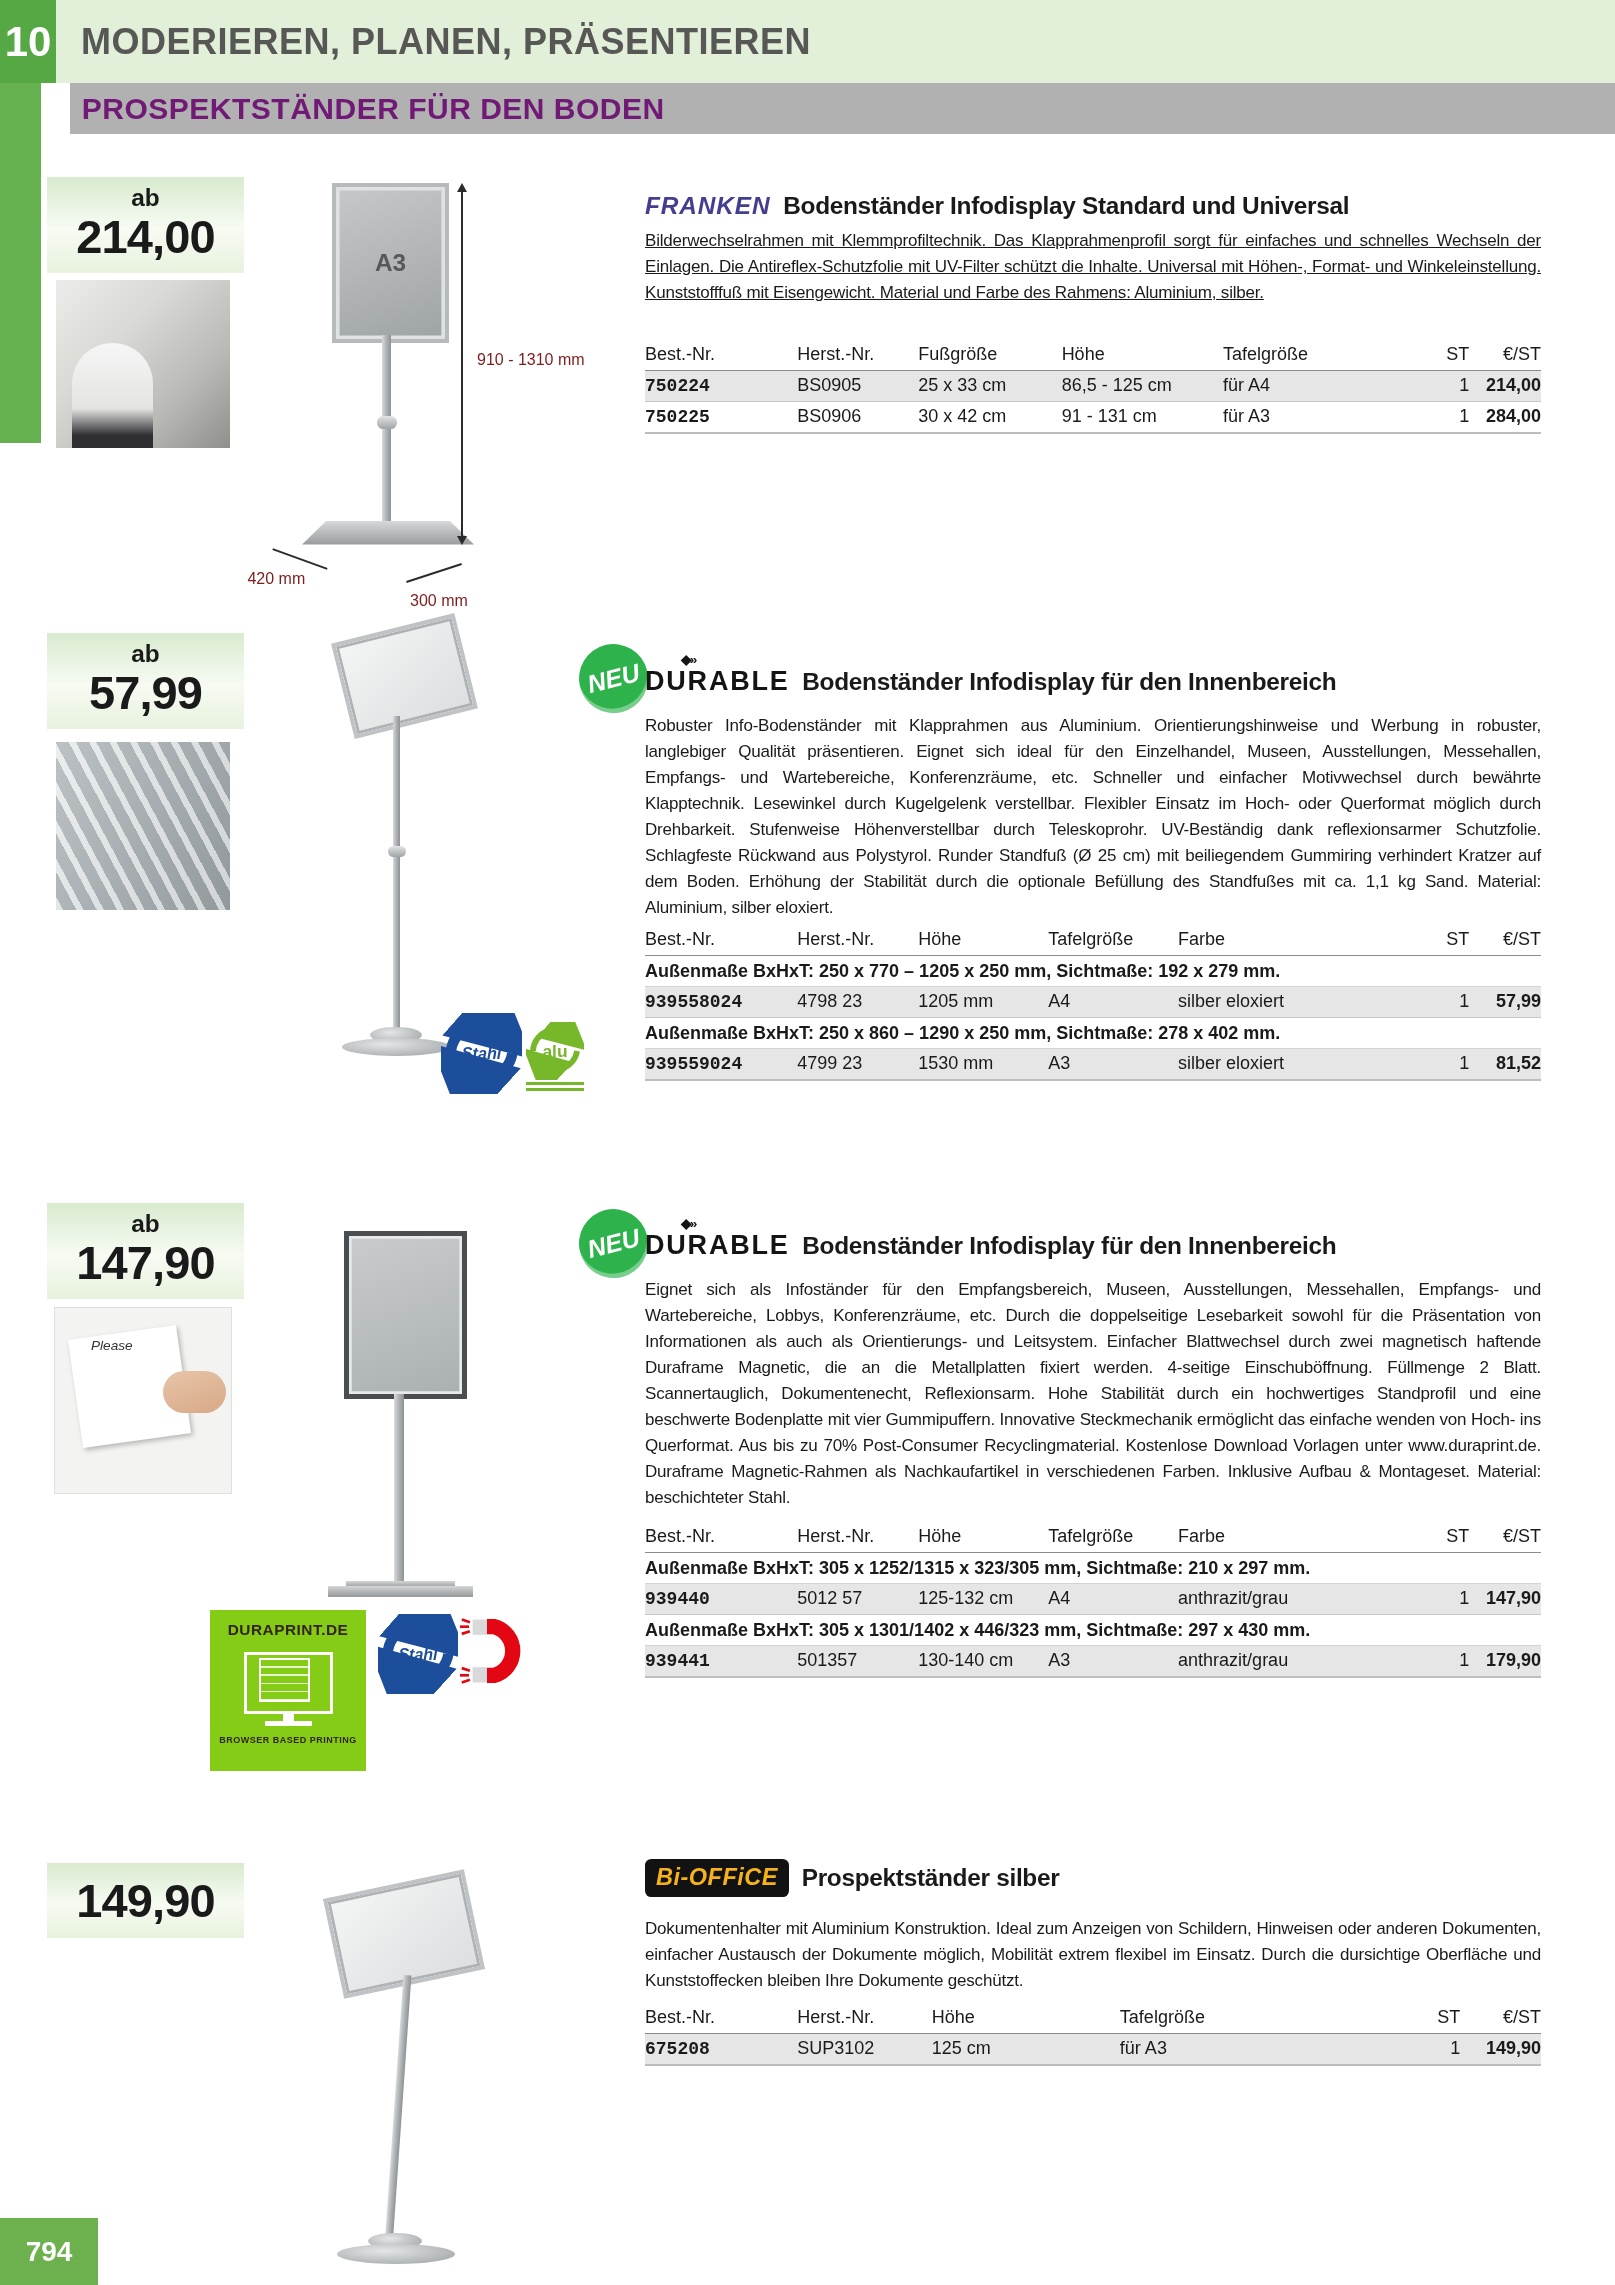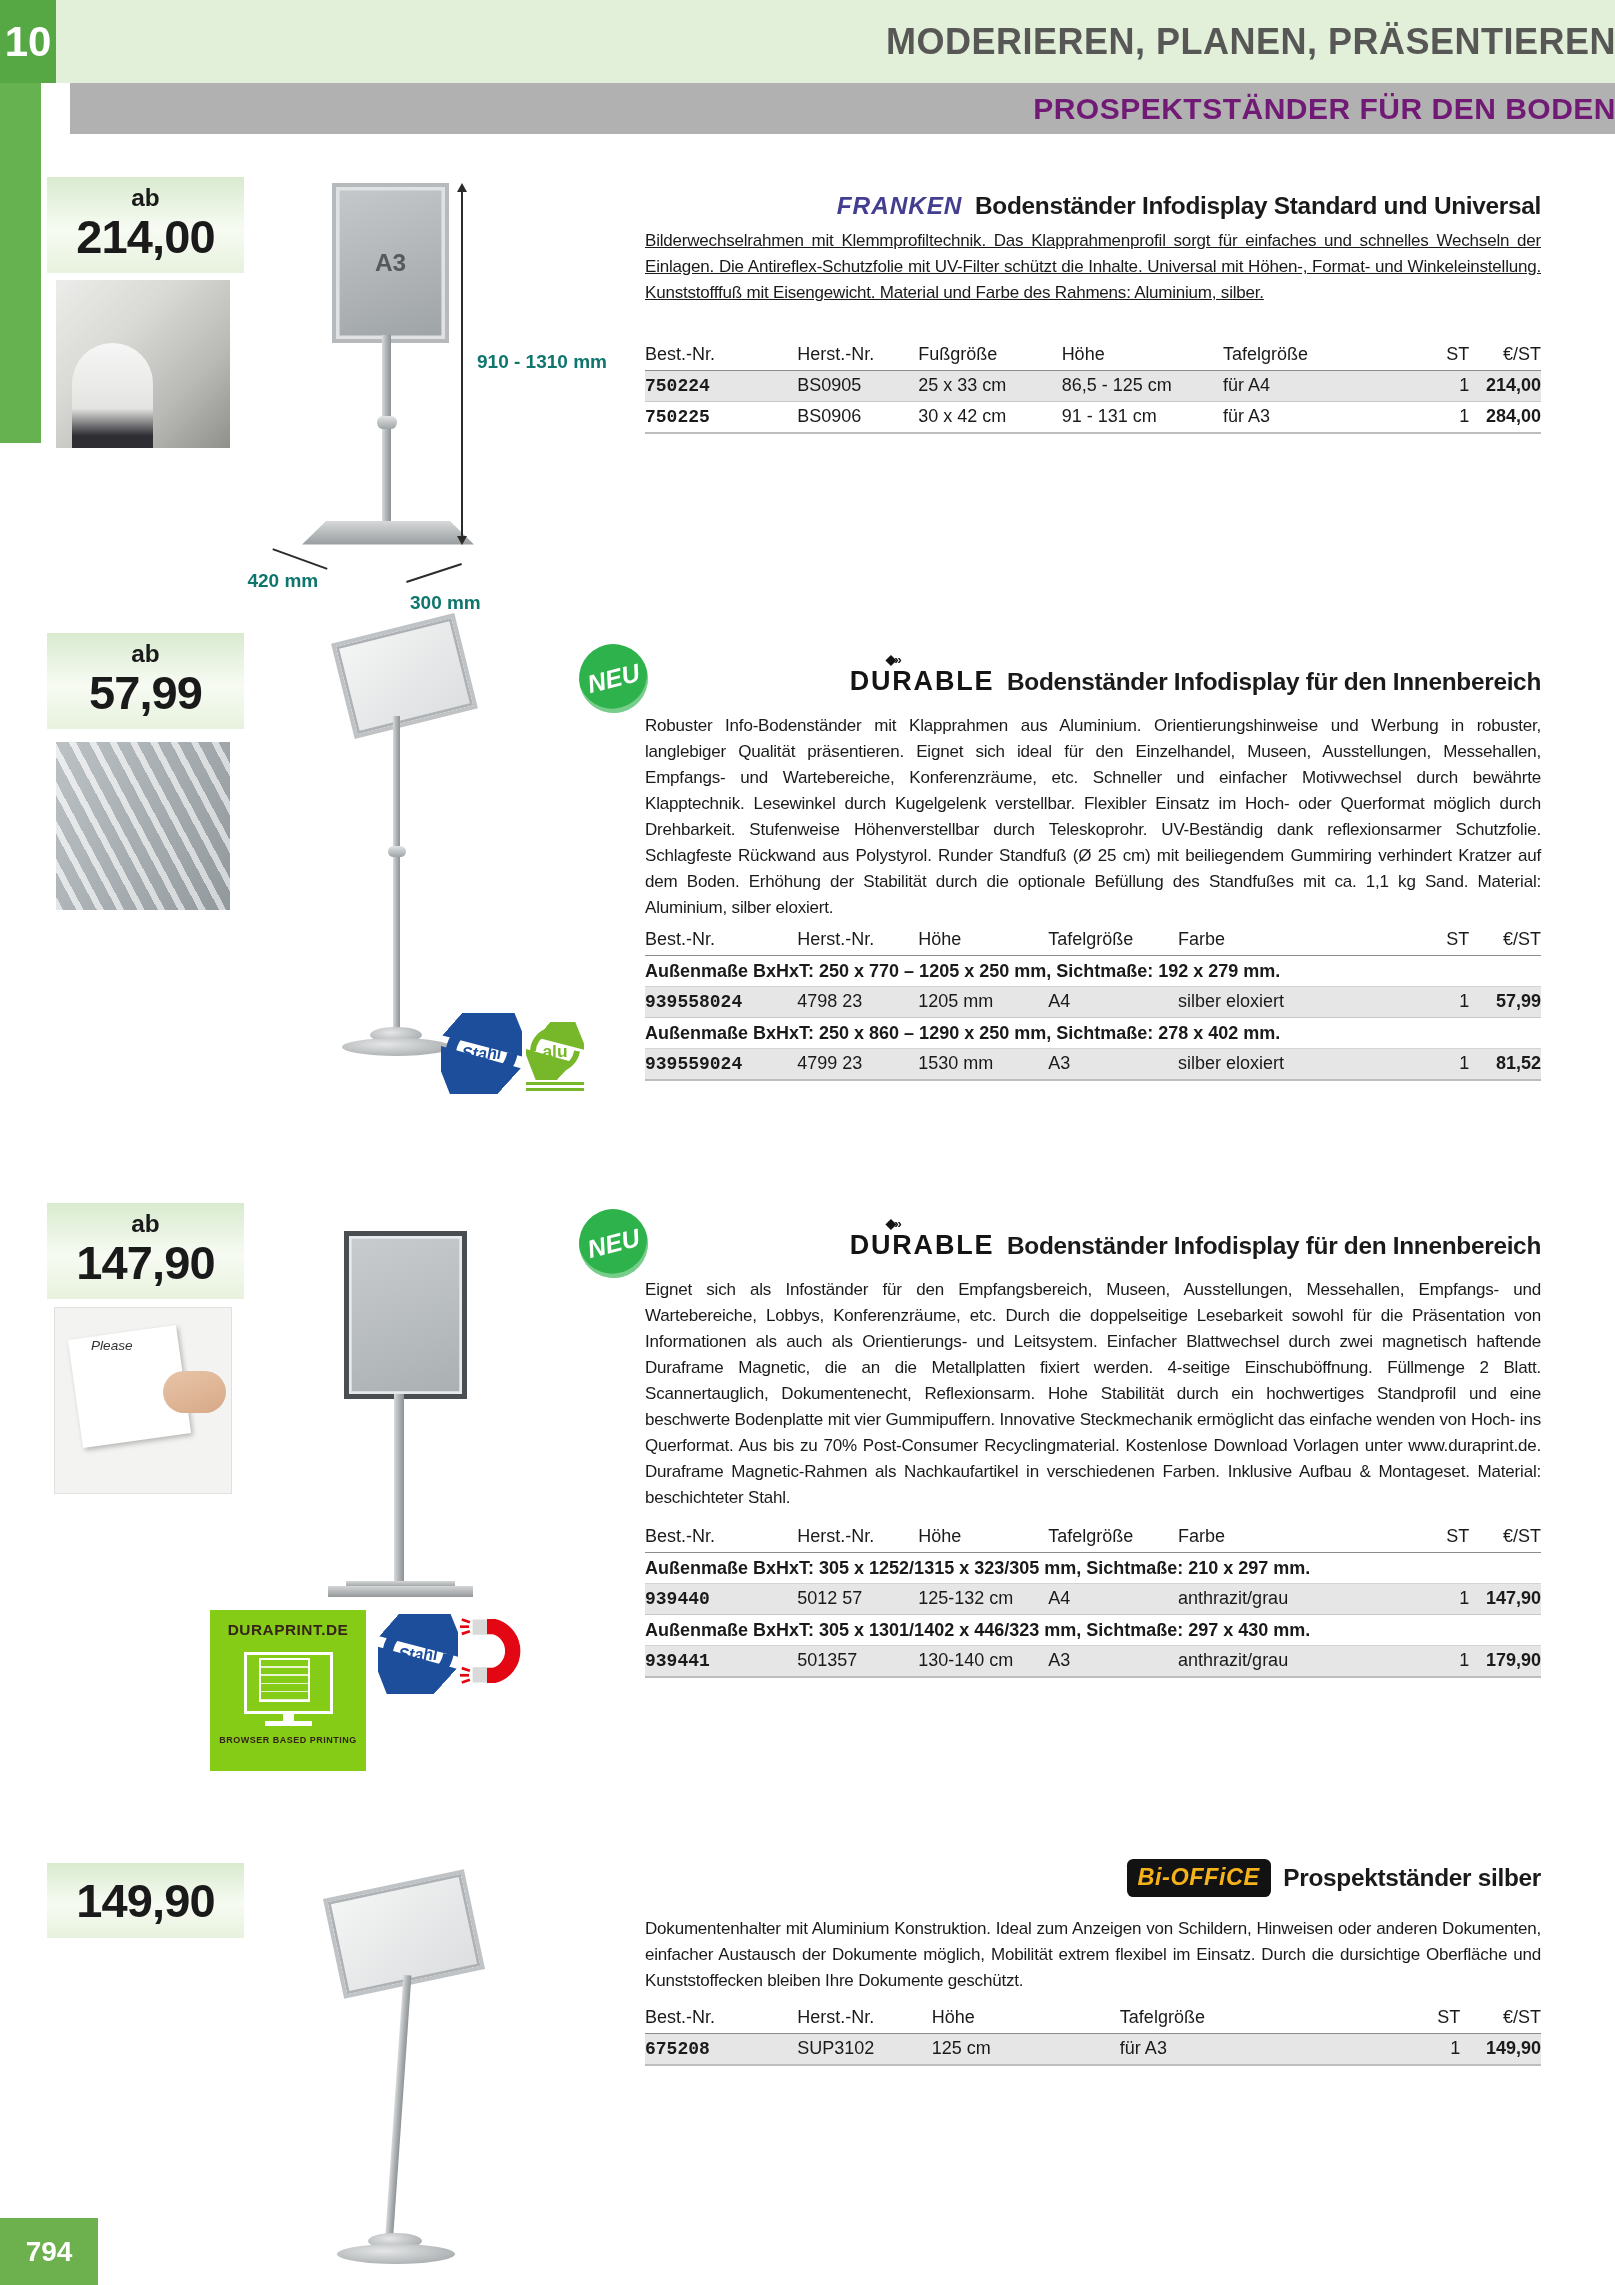--- a/index.html
+++ b/index.html
@@ -1,18 +1,18 @@
 <!DOCTYPE html>
 <html lang="de" style="font-size:14.5px"><head>
 <meta charset="utf-8">
 <style>
   html,body{margin:0;padding:0;background:#fff;}
   .page{position:relative;width:1616px;height:2285px;background:#fff;overflow:hidden;
         font-family:"Liberation Sans",sans-serif;color:#1a1a1a;}
-  .abs{position:absolute;justify-content:flex-end;}
+  .abs{position:absolute;}
 
   
   .chapter-box{left:0;top:0;width:56px;height:83px;background:#56a845;color:#fff;
       font-size:42px;font-weight:bold;display:flex;align-items:center;justify-content:center;}
   .banner{left:56px;top:0;width:1560px;height:83px;background:#e2efd9;display:flex;align-items:center;}
   .banner-title{margin-left:25px;font-size:36px;font-weight:bold;color:#575756;letter-spacing:0.5px;}
   .graybar{left:70px;top:83px;width:1546px;height:51px;background:#b1b1b1;display:flex;align-items:center;}
   .graybar-title{margin-left:11.8px;font-size:30px;font-weight:bold;color:#701a75;letter-spacing:0.5px;}
   .leftstrip{left:0;top:83px;width:41px;height:360px;background:#66b250;}
   .pagenum-box{left:0;top:2218px;width:98px;height:67px;background:#6cb14e;color:#fff;
@@ -43,21 +43,21 @@
       display:flex;align-items:center;justify-content:center;}
   .frame1 .a3{font-size:24.4px;font-weight:bold;color:#55595b;}
   .pole{position:absolute;background:linear-gradient(90deg,#d8dadb 0%,#aeb2b4 50%,#8d9294 100%);}
   .knob{position:absolute;border-radius:6.3px;background:linear-gradient(180deg,#e2e4e5,#9fa4a6);}
   .base-trap{position:absolute;clip-path:polygon(14% 0,86% 0,100% 100%,0 100%);
       background:linear-gradient(180deg,#d6d8d9,#989c9e);}
   .dimline{position:absolute;width:1.8px;background:#2b2b2b;}
   .dimline:before,.dimline:after{content:"";position:absolute;left:-4.5px;border:5.4px solid transparent;}
   .dimline:before{top:-1.8px;border-bottom:9px solid #2b2b2b;border-top:none;}
   .dimline:after{bottom:-1.8px;border-top:9px solid #2b2b2b;border-bottom:none;}
-  .dimlabel{position:absolute;font-size:19px;font-weight:bold;color:#0f766e;white-space:nowrap;}
+  .dimlabel{position:absolute;font-size:16px;font-weight:normal;color:#7f1d1d;white-space:nowrap;}
   .diag{position:absolute;height:1.8px;background:#2b2b2b;}
   .frame-tilt{position:absolute;border:4.5px solid #c0c3c5;background:linear-gradient(150deg,#f4f5f5,#dcdedf);
       box-shadow:inset 0 0 0 2.7px #aeb2b4;}
   .round-base{position:absolute;border-radius:50%;background:radial-gradient(ellipse at 40% 35%,#e4e6e7,#9b9fa1);}
   .frame3{position:absolute;left:50px;top:4.5px;width:113px;height:158px;border:5.4px solid #4b4e51;
       background:linear-gradient(160deg,#c9ccce,#aab0b2);box-shadow:inset 0 0 0 2.7px #e8e9ea;}
   .plate{position:absolute;background:linear-gradient(180deg,#d4d6d7,#94989a);}
 
   
   .brandline{display:flex;align-items:center;gap:12.7px;}

